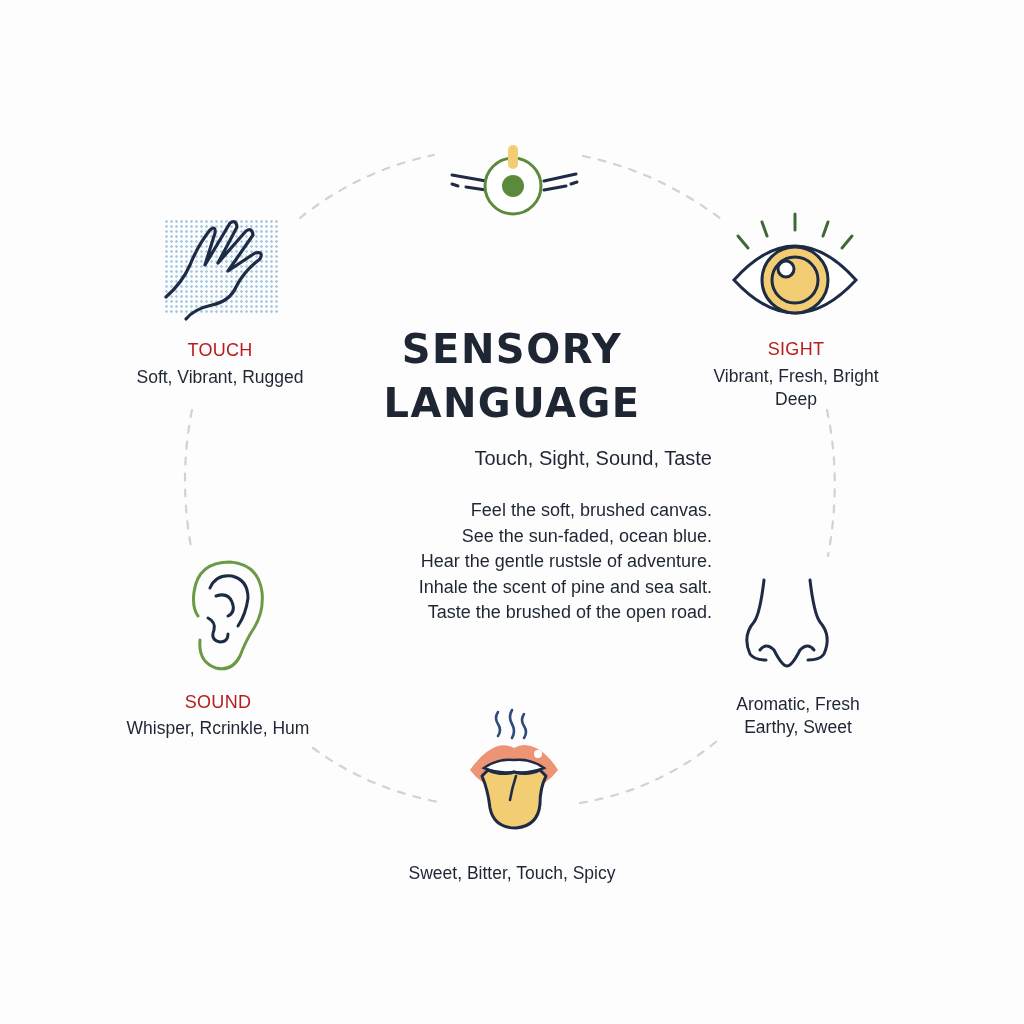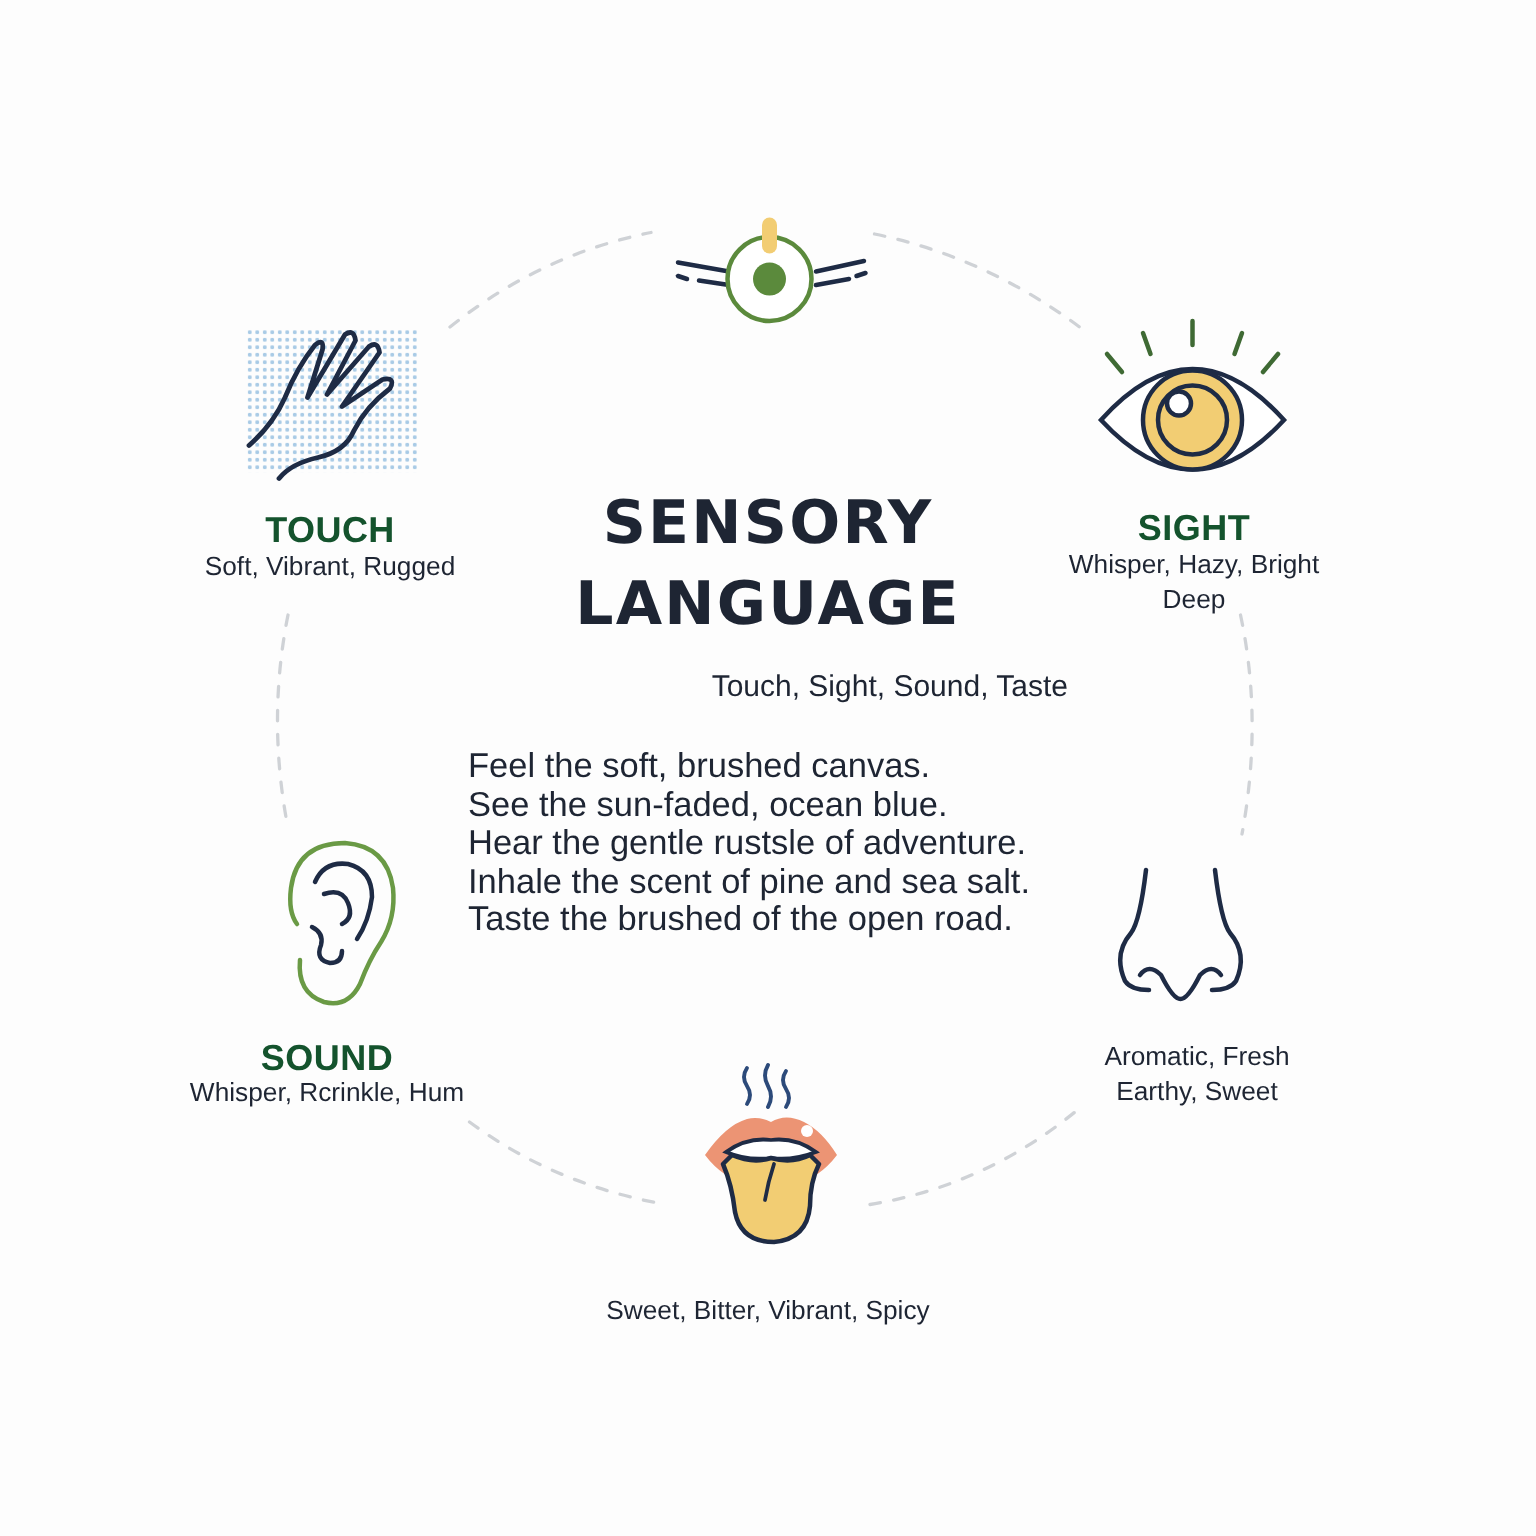--- a/index.html
+++ b/index.html
@@ -45,32 +45,32 @@
       width: 400px;
       text-align: right;
       font-size: 20px;
       color: #1e2533;
     }
     .body-lines {
       position: absolute;
       left: 312px;
       top: 498px;
       width: 400px;
-      text-align: left;
-      font-size: 23px;
+      text-align: right;
+      font-size: 18px;
       line-height: 25.5px;
       color: #1e2533;
     }
     .body-lines div { white-space: nowrap; }
     .label {
       position: absolute;
       text-align: center;
-      font-weight: bold;
-      font-size: 24px;
-      color: #14532d;
+      font-weight: normal;
+      font-size: 18px;
+      color: #b91c1c;
       letter-spacing: 0.3px;
     }
     .words {
       position: absolute;
       text-align: center;
       font-size: 17.5px;
       line-height: 23px;
       color: #1e2533;
     }
     .words div { white-space: nowrap; }
@@ -133,21 +133,21 @@
       <line x1="100" y1="14" x2="95" y2="28"></line>
       <line x1="124" y1="28" x2="114" y2="40"></line>
     </g>
     <path d="M 6 72 Q 67 4 128 72 Q 67 138 6 72 Z" fill="#ffffff" stroke="#1e2b45" stroke-width="3"></path>
     <circle cx="67" cy="72" r="33" fill="#f2cd73" stroke="#1e2b45" stroke-width="3"></circle>
     <circle cx="67" cy="72" r="23" fill="none" stroke="#1e2b45" stroke-width="3"></circle>
     <circle cx="58" cy="61" r="8" fill="#ffffff" stroke="#1e2b45" stroke-width="3"></circle>
   </svg>
   <div class="label" style="left:696px;top:339px;width:200px;">SIGHT</div>
   <div class="words" style="left:676px;top:365px;width:240px;">
-    <div>Whisper, Hazy, Bright</div>
+    <div>Vibrant, Fresh, Bright</div>
     <div>Deep</div>
   </div>
 
   <svg class="abs" style="left:188px;top:556px;" width="90" height="120" viewBox="0 0 90 120">
     <path d="M 12 84 Q 10 106 28 112 Q 44 116 52 100 Q 58 84 66 72 Q 76 56 74 36 Q 70 8 42 6 Q 10 6 6 36 Q 4 52 10 60" fill="none" stroke="#6a9a45" stroke-width="3" stroke-linecap="round"></path>
     <path d="M 22 32 Q 28 18 44 20 Q 60 24 60 42 Q 58 58 50 70" fill="none" stroke="#1e2b45" stroke-width="3" stroke-linecap="round"></path>
     <path d="M 28 40 Q 40 36 44 46 Q 48 56 40 60" fill="none" stroke="#1e2b45" stroke-width="3" stroke-linecap="round"></path>
     <path d="M 20 62 Q 28 66 26 74 Q 22 84 32 86 Q 40 86 40 78" fill="none" stroke="#1e2b45" stroke-width="3" stroke-linecap="round"></path>
   </svg>
   <div class="label" style="left:118px;top:692px;width:200px;">SOUND</div>
@@ -172,21 +172,21 @@
       <path d="M 58 6 Q 54 12 58 18 Q 62 24 58 30"></path>
     </g>
     <path d="M 4 62 Q 18 42 32 38 Q 40 36 48 40 Q 58 34 70 40 Q 82 46 92 62 Q 80 78 62 82 L 34 82 Q 16 78 4 62 Z" fill="#ec9474"></path>
     <circle cx="72" cy="46" r="4" fill="#ffffff"></circle>
     <path d="M 18 60 Q 32 50 48 52 Q 64 50 78 60 Q 62 66 48 64 Q 32 66 18 60 Z" fill="#ffffff" stroke="#1e2b45" stroke-width="2.5"></path>
     <path d="M 16 68 L 22 62 Q 36 68 48 64 Q 62 68 74 62 L 80 68
              Q 74 80 74 96 Q 72 118 50 120 Q 28 120 24 100 Q 22 82 16 68 Z" fill="#f2cd73" stroke="#1e2b45" stroke-width="3" stroke-linejoin="round"></path>
     <path d="M 50 68 Q 46 80 44 92" fill="none" stroke="#1e2b45" stroke-width="2.5" stroke-linecap="round"></path>
   </svg>
   <div class="words" style="left:372px;top:862px;width:280px;">
-    <div>Sweet, Bitter, Vibrant, Spicy</div>
+    <div>Sweet, Bitter, Touch, Spicy</div>
   </div>
 
   <div class="title">
     <div>SENSORY</div>
     <div>LANGUAGE</div>
   </div>
   <div class="subtitle">Touch, Sight, Sound, Taste</div>
 
   <div class="body-lines">
     <div>Feel the soft, brushed canvas.</div>

